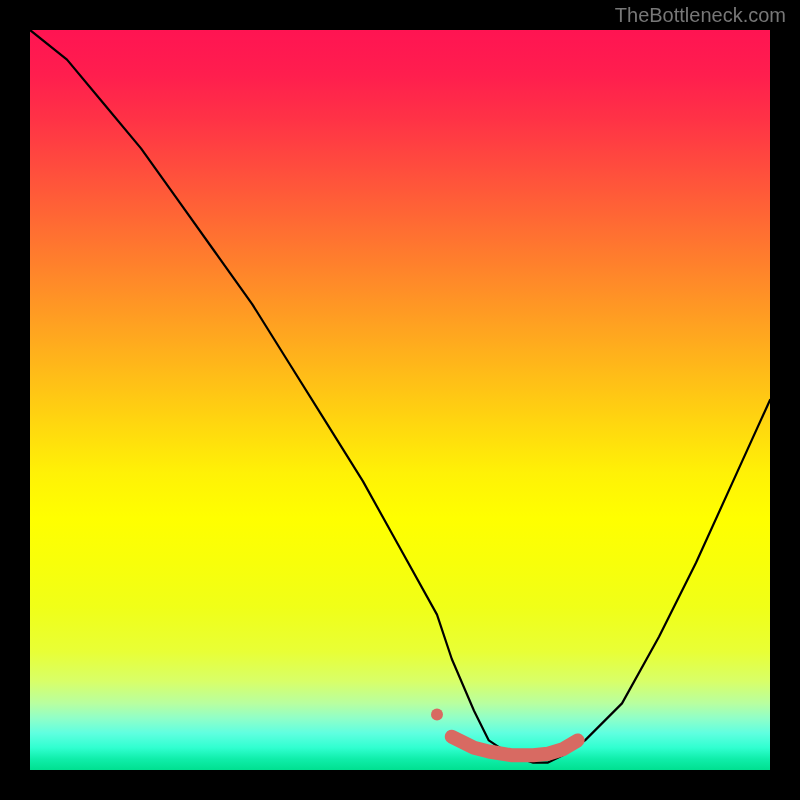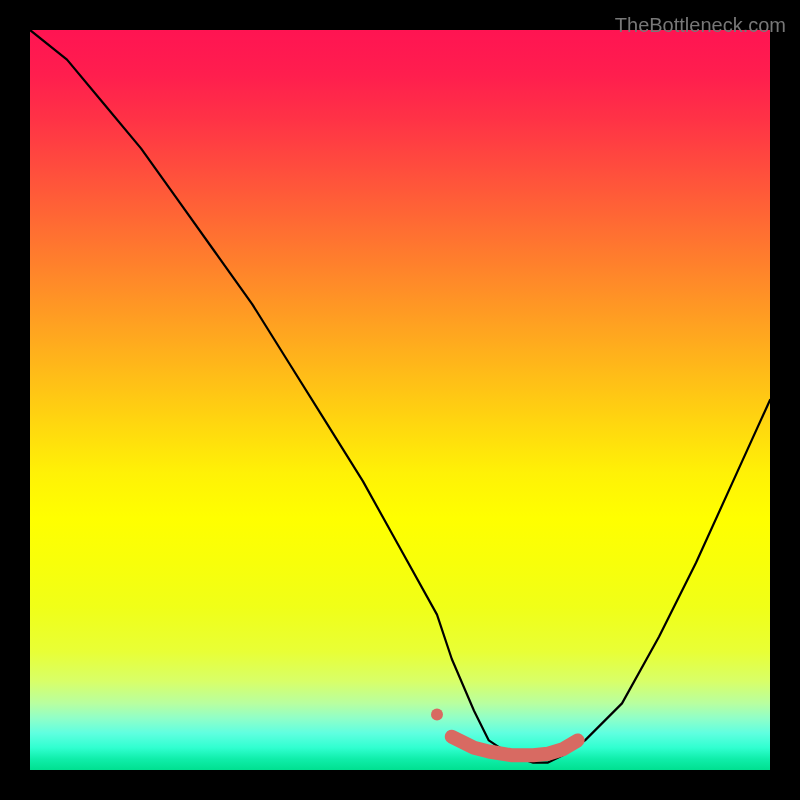--- a/index.html
+++ b/index.html
@@ -6,21 +6,21 @@
   body {
     width: 800px;
     height: 800px;
     background: #000;
     position: relative;
     overflow: hidden;
     font-family: Arial, sans-serif;
   }
   .watermark {
     position: absolute;
-    top: 14px;
+    top: 4px;
     right: 14px;
     color: #777;
     font-size: 20px;
     font-weight: 500;
     z-index: 3;
   }
   .plot-area {
     position: absolute;
     left: 30px;
     top: 30px;

